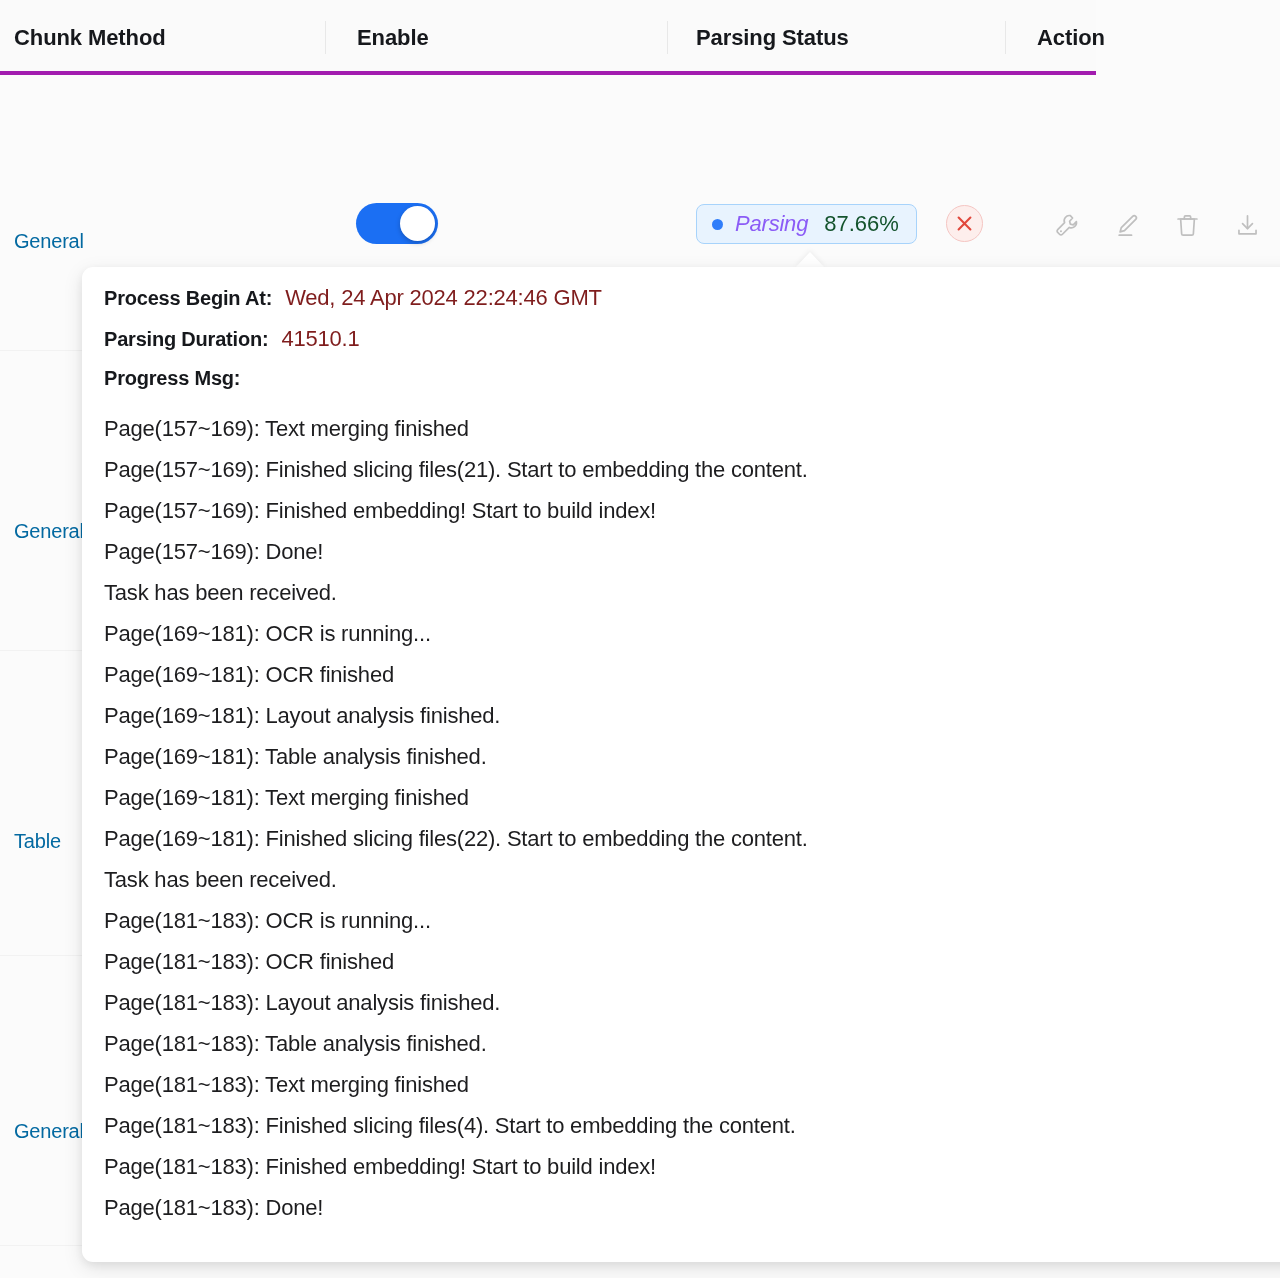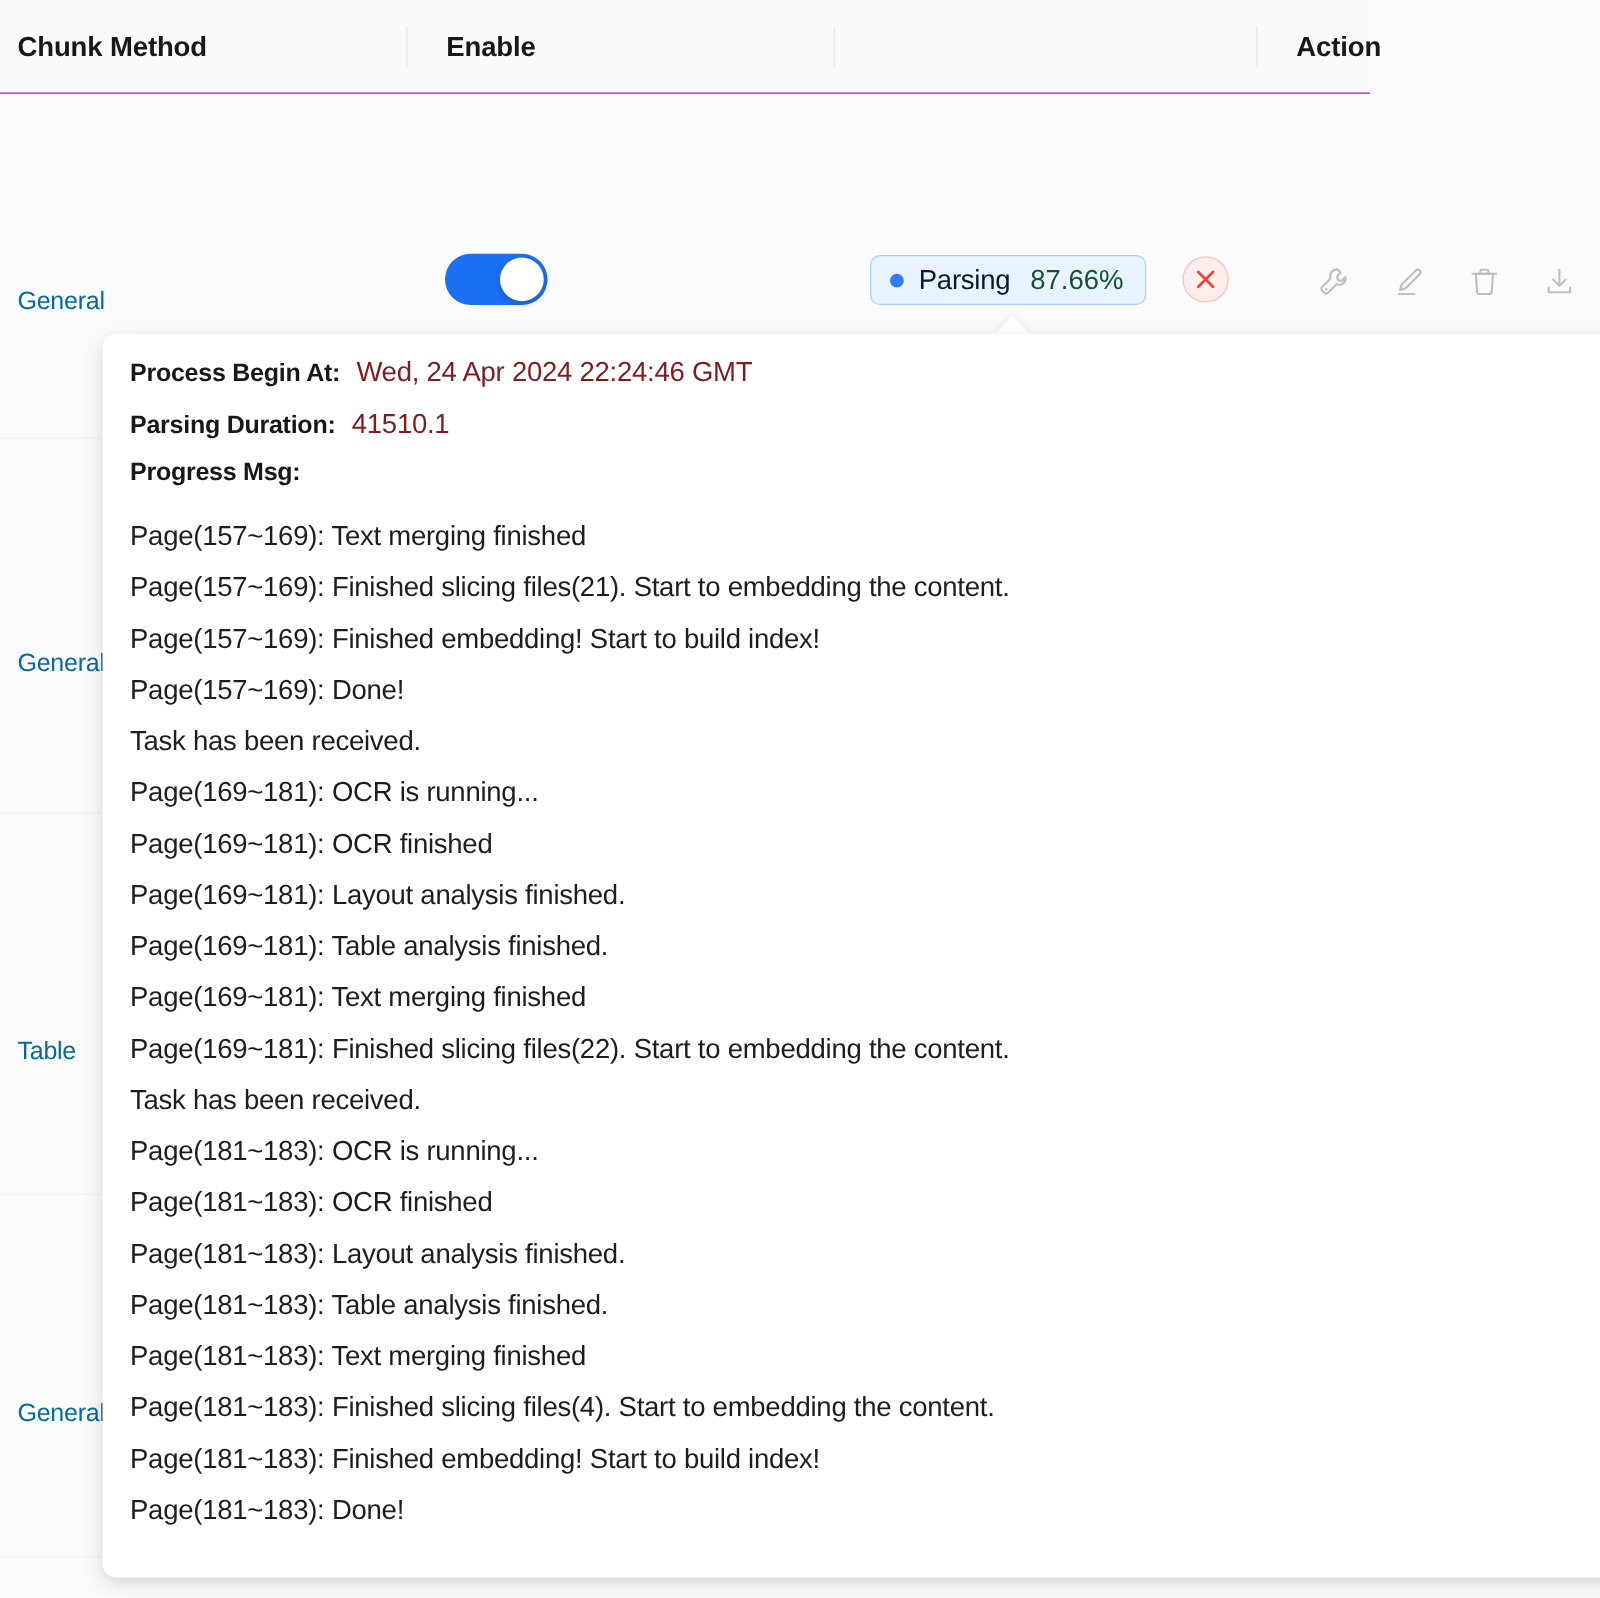--- a/index.html
+++ b/index.html
@@ -16,21 +16,21 @@
     position: relative;
     color: #1d1d1f;
   }
 
   
   .table-header {
     position: absolute;
     left: 0; top: 0;
     width: 1096px; height: 75px;
     background: #fafafa;
-    border-bottom: 1px solid #a21caf;
+    border-bottom: 4px solid #a21caf;
     text-align: center;
   }
   .th {
     position: absolute;
     top: 0;
     height: 75px;
     display: flex;
     align-items: center;
     font-size: 22px;
     font-weight: 700;
@@ -114,23 +114,24 @@
     cursor: pointer;
   }
   .status-badge .dot {
     width: 11px; height: 11px;
     border-radius: 50%;
     background: #2f7dfa;
     flex: none;
   }
   .status-badge .txt {
     font-size: 22px;
-    color: #0f172a;
-    white-space: nowrap;
-    letter-spacing: -0.2px;
+    color: #8b5cf6;
+    white-space: nowrap;
+    letter-spacing: -0.2px;
+    font-style: italic;
   }
   .status-badge .pct {
     font-size: 22px;
     color: #14532d;
     white-space: nowrap;
     margin-left: 4px;
   }
 
   
   .cancel-btn {
@@ -214,20 +215,21 @@
     letter-spacing: -0.2px;
     white-space: nowrap;
   }
 </style>
 </head>
 <body>
 
 <div class="table-header">
   <div class="th th-chunk">Chunk Method</div>
   <div class="th th-enable">Enable</div>
+  <div class="th th-status">Parsing Status</div>
   <div class="th th-action">Action</div>
 
   <div class="col-divider cd1"></div>
   <div class="col-divider cd2"></div>
   <div class="col-divider cd3"></div>
 </div>
 
 <div class="row-sep rs1"></div>
 <div class="row-sep rs2"></div>
 <div class="row-sep rs3"></div>

